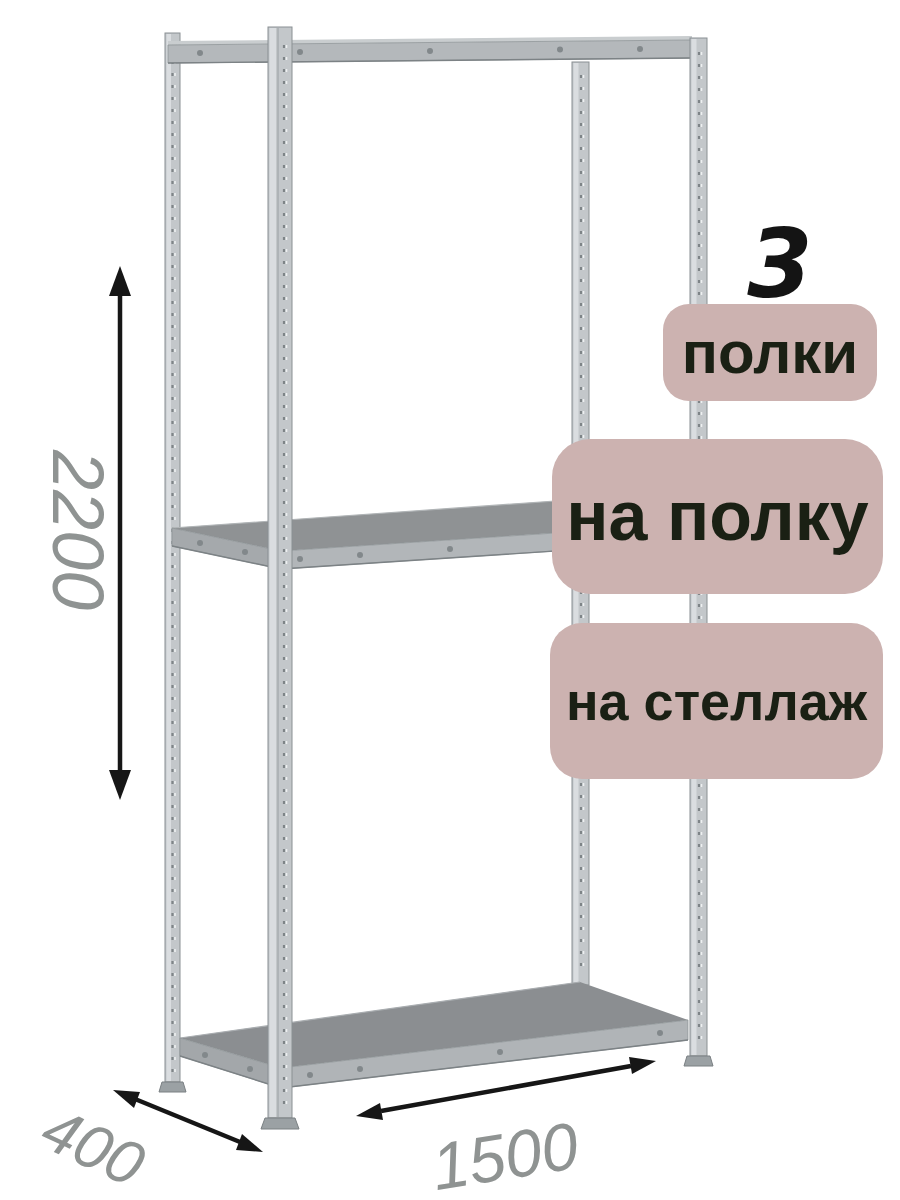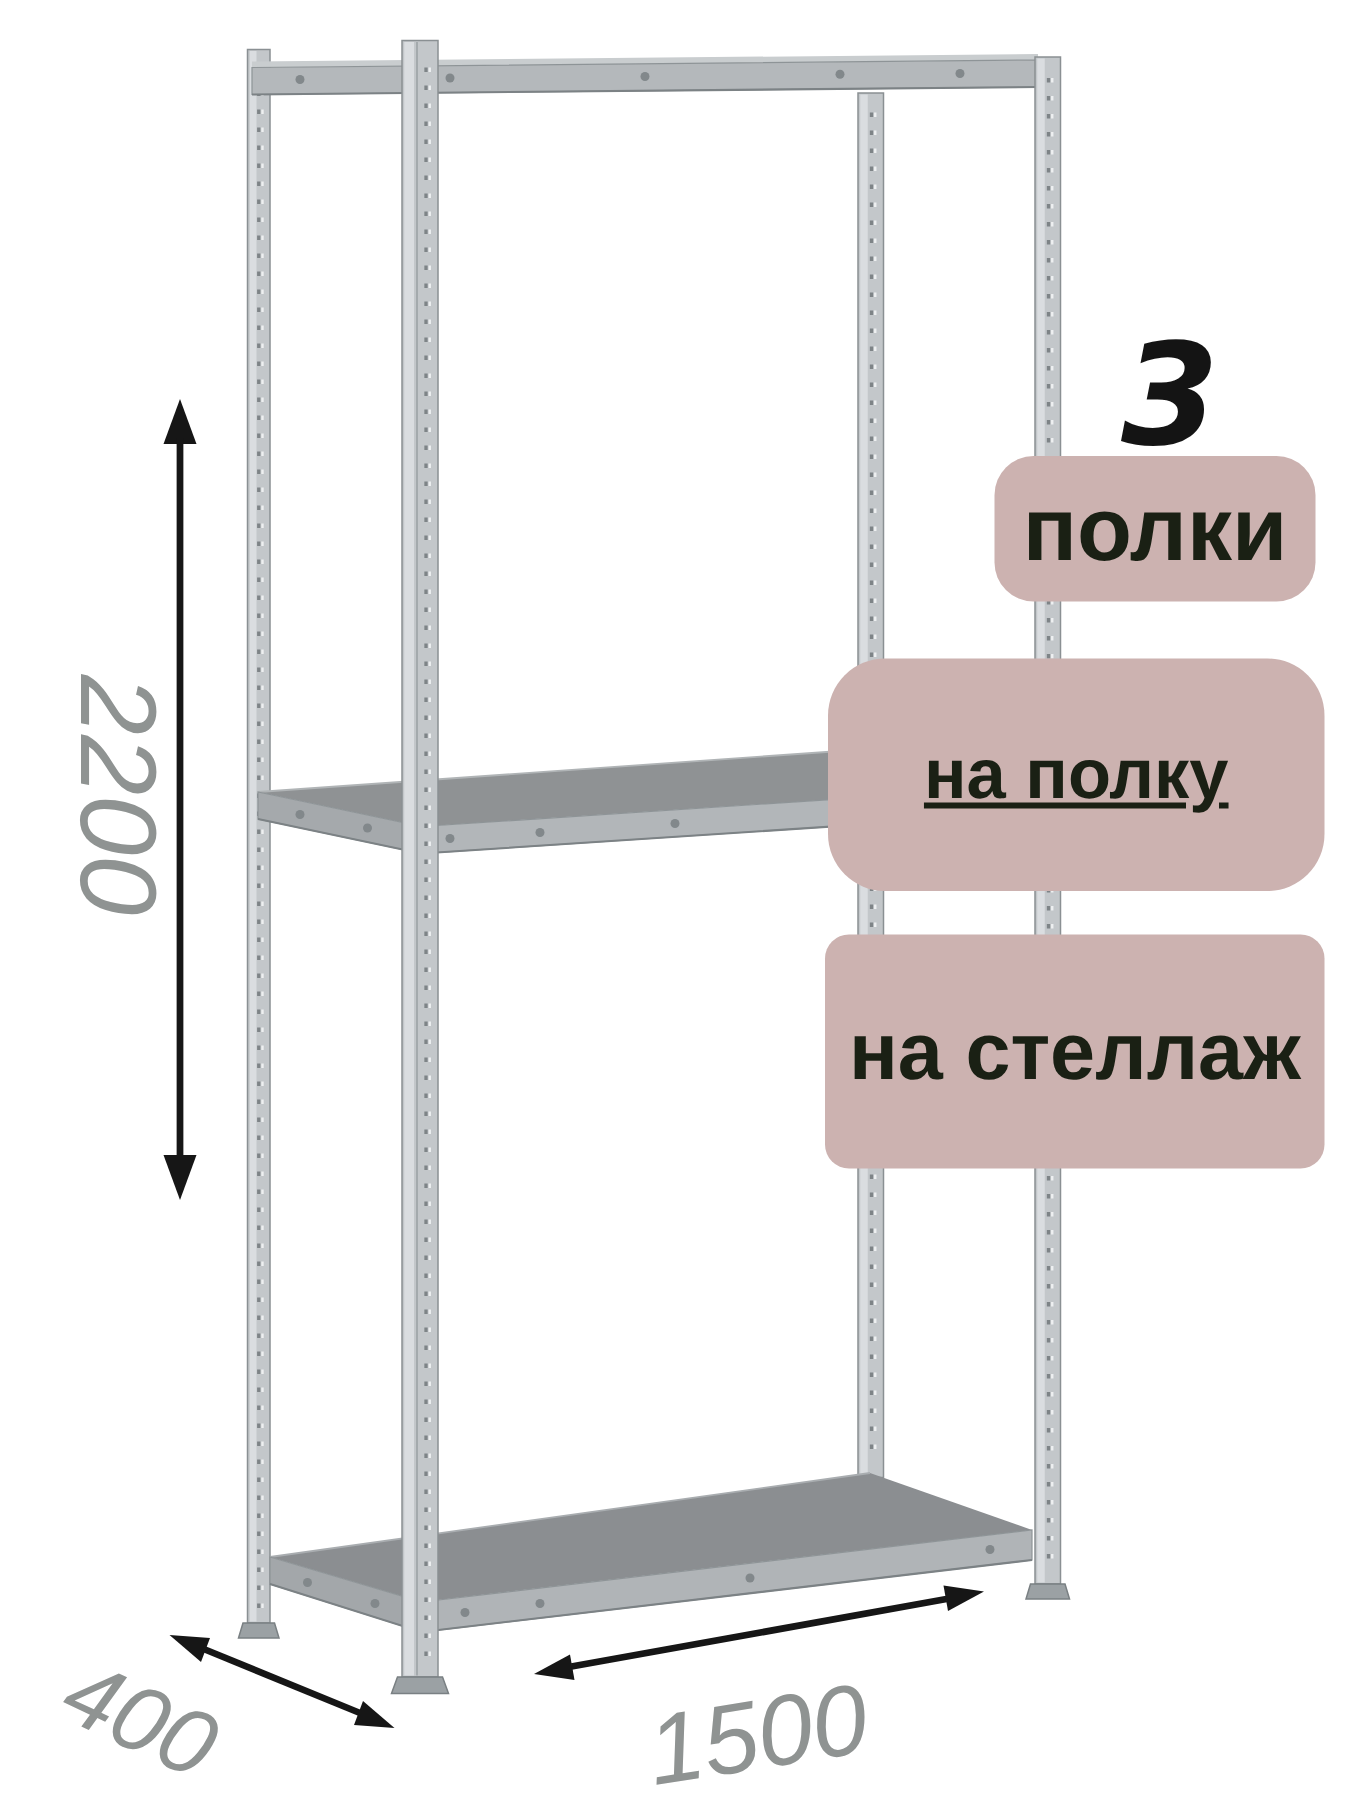--- a/index.html
+++ b/index.html
@@ -7,22 +7,22 @@
     position:relative;width:900px;height:1200px;background:#ffffff;
     overflow:hidden;font-family:"Liberation Sans","DejaVu Sans",sans-serif;
   }
   .rack-svg{position:absolute;left:0;top:0;}
   .badge{
     position:absolute;background:#ccb2b0;color:#1a2014;font-weight:bold;
     display:flex;flex-direction:column;align-items:center;justify-content:center;
     text-align:center;font-family:"Liberation Sans","DejaVu Sans",sans-serif;
   }
   .badge-shelves{left:663px;top:304px;width:214px;height:97px;border-radius:26px;font-size:60px;}
-  .badge-shelf-load{left:552px;top:439px;width:331px;height:155px;border-radius:38px;font-size:47px;line-height:1.12;text-decoration:underline;}
-  .badge-rack-load{left:550px;top:623px;width:333px;height:156px;border-radius:16px;font-size:54px;line-height:1.12;}
+  .badge-shelf-load{left:552px;top:439px;width:331px;height:155px;border-radius:38px;font-size:70px;line-height:1.12;}
+  .badge-rack-load{left:550px;top:623px;width:333px;height:156px;border-radius:32px;font-size:54px;line-height:1.12;}
   .count-num{
     position:absolute;left:700px;top:210px;width:160px;height:110px;
     font-style:italic;font-weight:bold;font-size:94px;line-height:110px;
     color:#141414;text-align:center;font-family:"DejaVu Sans",sans-serif;
   }
   .dim{
     position:absolute;font-style:italic;color:#8f9392;text-align:center;
     font-family:"Liberation Sans","DejaVu Sans",sans-serif;
   }
   .dim-height{left:-43px;top:490px;width:242px;height:80px;line-height:80px;font-size:72px;transform:rotate(90deg);}

